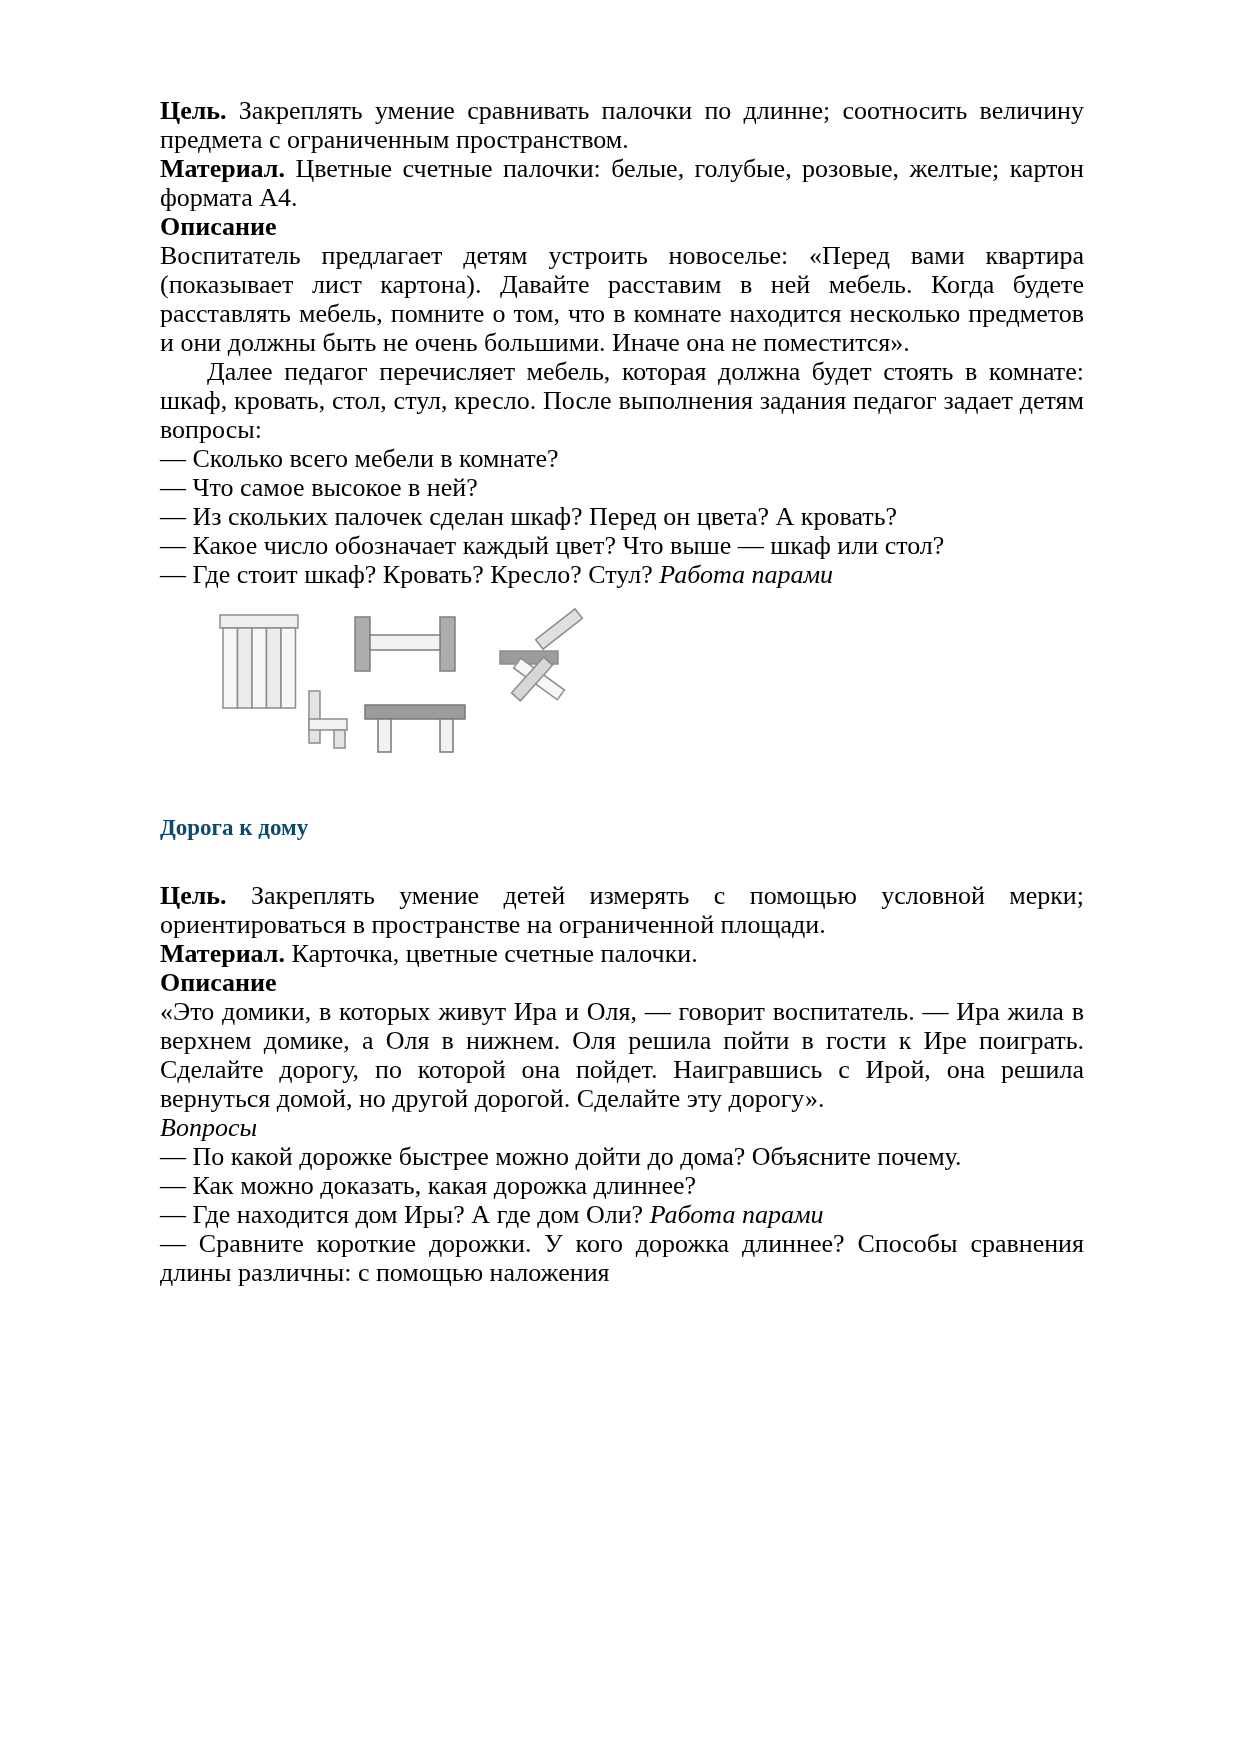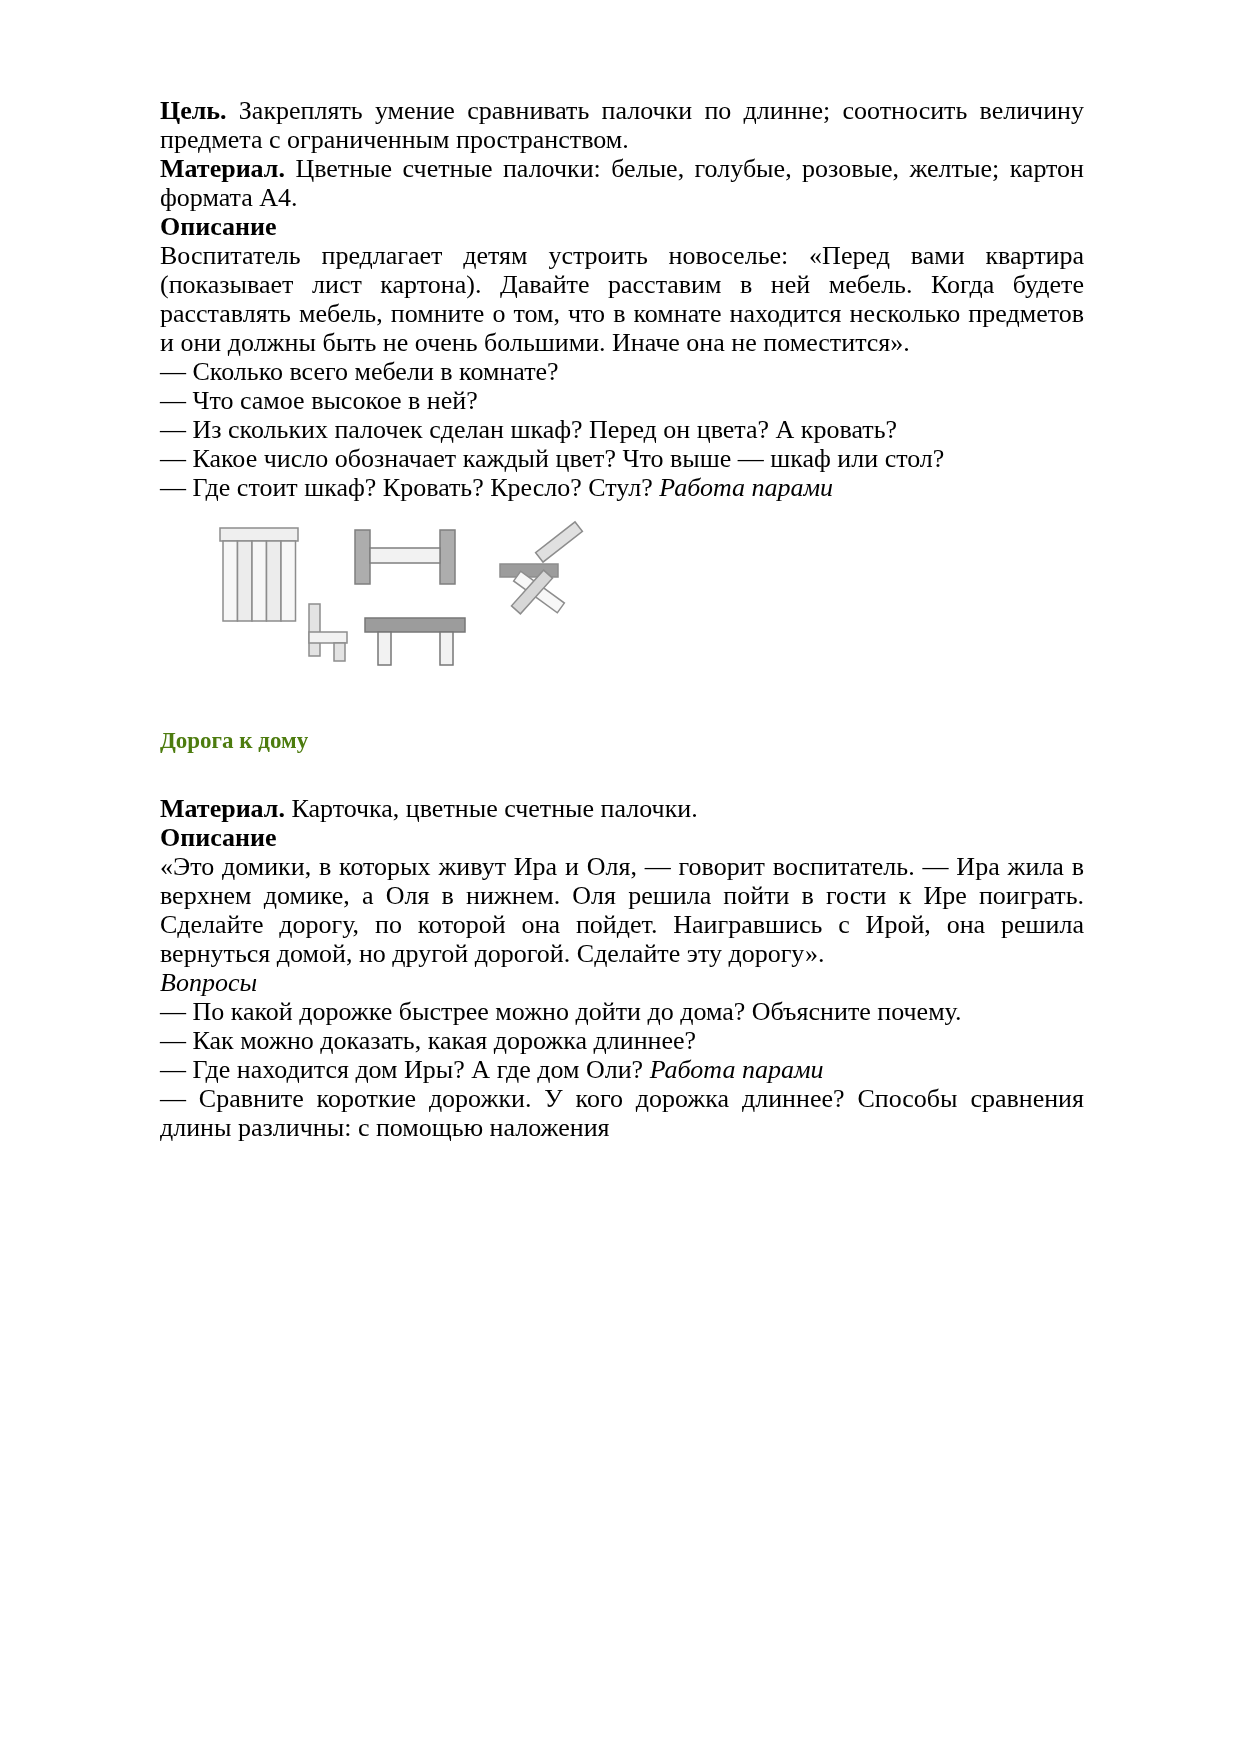--- a/index.html
+++ b/index.html
@@ -18,41 +18,42 @@
     line-height: 29px;
   }
   .justify { text-align: justify; }
   .indent { text-indent: 47px; }
   .wide { line-height: 43px; }
   .med  { line-height: 35px; }
   b { font-weight: bold; }
   i { }
   h2.red-heading {
     font-family: "Liberation Serif", serif;
-    color: #4d7c0f;
+    color: #0c4a6e;
     font-size: 23px;
     font-weight: bold;
     margin: 46px 0 40px 0;
   }
   .figure { margin: 18px 0 6px 52px; }
   .figure svg { display: block; }
 </style>
 </head>
 <body>
 
 <div class="page">
 
   <p class="para justify"><b>Цель.</b><span> Закреплять умение сравнивать палочки по длинне; соотносить величину предмета с ограниченным пространством.</span></p>
 
   <p class="para justify"><b>Материал.</b><span> Цветные счетные палочки: белые, голубые, розовые, желтые; картон формата А4.</span></p>
 
   <p class="para"><b>Описание</b></p>
 
   <p class="para justify">Воспитатель предлагает детям устроить новоселье: «Перед вами квартира (показывает лист картона). Давайте расставим в ней мебель. Когда будете расставлять мебель, помните о том, что в комнате находится несколько предметов и они должны быть не очень большими. Иначе она не поместится».</p>
 
+  <p class="para justify indent wide">Далее педагог перечисляет мебель, которая должна будет стоять в комнате: шкаф, кровать, стол, стул, кресло. После выполнения задания педагог задает детям вопросы:</p>
 
   <p class="para">— Сколько всего мебели в комнате?</p>
   <p class="para">— Что самое высокое в ней?</p>
   <p class="para">— Из скольких палочек сделан шкаф? Перед он цвета? А кровать?</p>
   <p class="para">— Какое число обозначает каждый цвет? Что выше — шкаф или стол?</p>
   <p class="para"><span>— Где стоит шкаф? Кровать? Кресло? Стул? </span><i>Работа парами</i></p>
 
 
   <div class="figure">
     <svg width="390" height="162" viewBox="0 0 390 162" xmlns="http://www.w3.org/2000/svg">
@@ -88,20 +89,21 @@
         <rect x="322" y="16" width="50" height="12" fill="#e0e0e0" transform="rotate(-38 347 22)"></rect>
         <rect x="288" y="44" width="58" height="13" fill="#9c9c9c"></rect>
         <rect x="300" y="66" width="54" height="12" fill="#f7f7f7" transform="rotate(36 327 72)"></rect>
         <rect x="296" y="66" width="48" height="12" fill="#d7d7d7" transform="rotate(-48 320 72)"></rect>
       </g>
     </svg>
   </div>
 
   <h2 class="red-heading">Дорога к дому</h2>
 
+  <p class="para justify"><b>Цель.</b><span> Закреплять умение детей измерять с помощью условной мерки; ориентироваться в пространстве на ограниченной площади.</span></p>
 
   <p class="para"><b>Материал.</b><span> Карточка, цветные счетные палочки.</span></p>
 
   <p class="para"><b>Описание</b></p>
 
 
   <p class="para justify">«Это домики, в которых живут Ира и Оля, — говорит воспитатель. — Ира жила в верхнем домике, а Оля в нижнем. Оля решила пойти в гости к Ире поиграть. Сделайте дорогу, по которой она пойдет. Наигравшись с Ирой, она решила вернуться домой, но другой дорогой. Сделайте эту дорогу».</p>
 
   <p class="para"><i>Вопросы</i></p>
 

